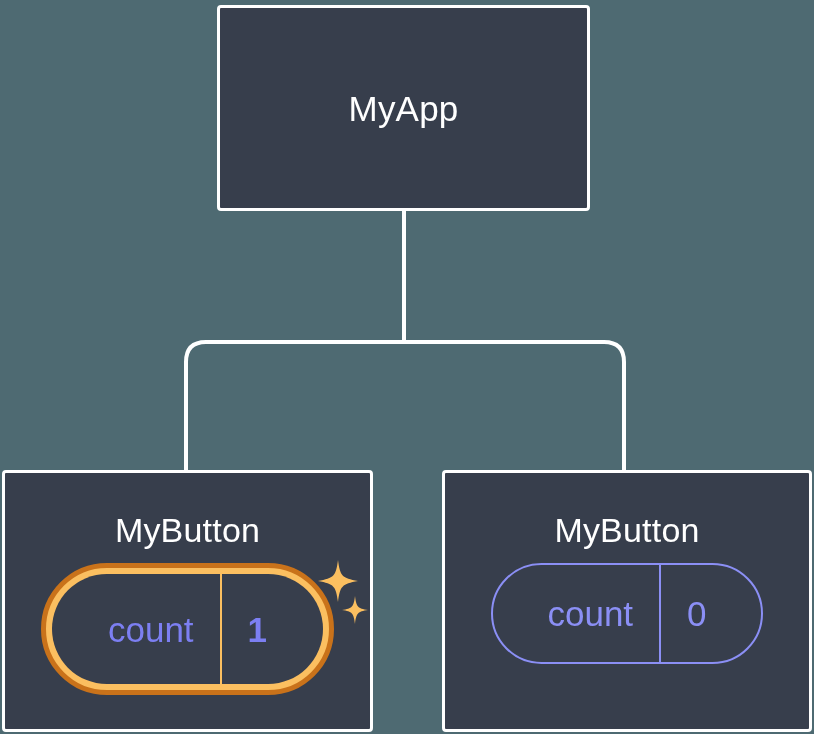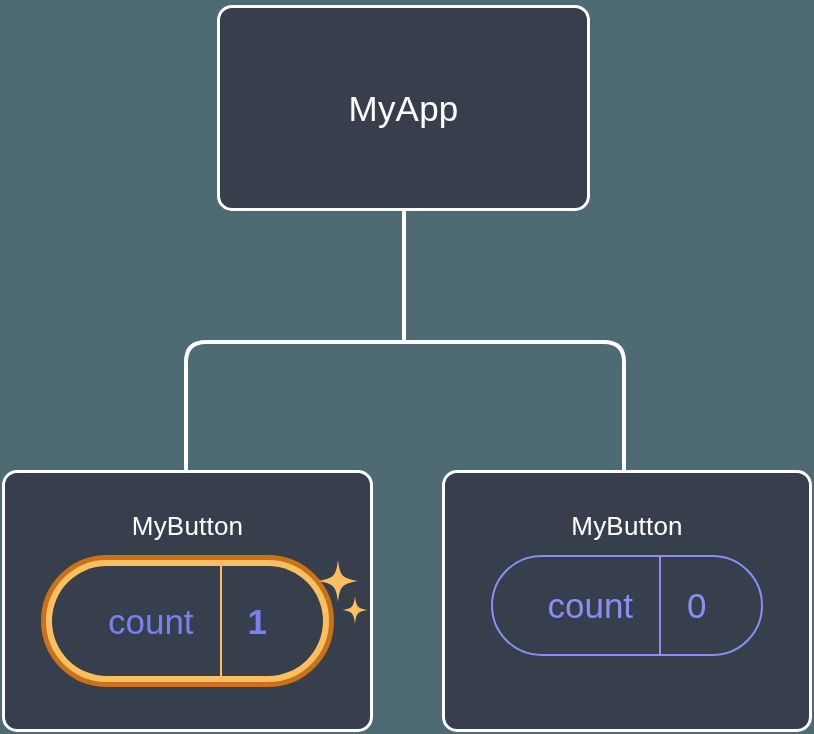--- a/index.html
+++ b/index.html
@@ -25,21 +25,21 @@
     left: 0;
     top: 0;
     width: 814px;
     height: 734px;
     pointer-events: none;
   }
   .node {
     position: absolute;
     background: #373e4c;
     border: 3px solid #ffffff;
-    border-radius: 15px;
+    border-radius: 4px;
     box-sizing: border-box;
     display: flex;
     flex-direction: column;
     align-items: center;
   }
   #node-root {
     left: 217px;
     top: 5px;
     width: 373px;
     height: 206px;
@@ -54,21 +54,21 @@
   }
   #node-child-1 {
     left: 442px;
     top: 470px;
     width: 370px;
     height: 262px;
     padding-top: 40px;
   }
   .node-title {
     color: #ffffff;
-    font-size: 26px;
+    font-size: 34px;
     font-weight: 400;
     letter-spacing: 0.2px;
     line-height: 1;
     white-space: nowrap;
   }
   #node-root .node-title {
     font-size: 35px;
   }
   .state-wrap {
     position: relative;

